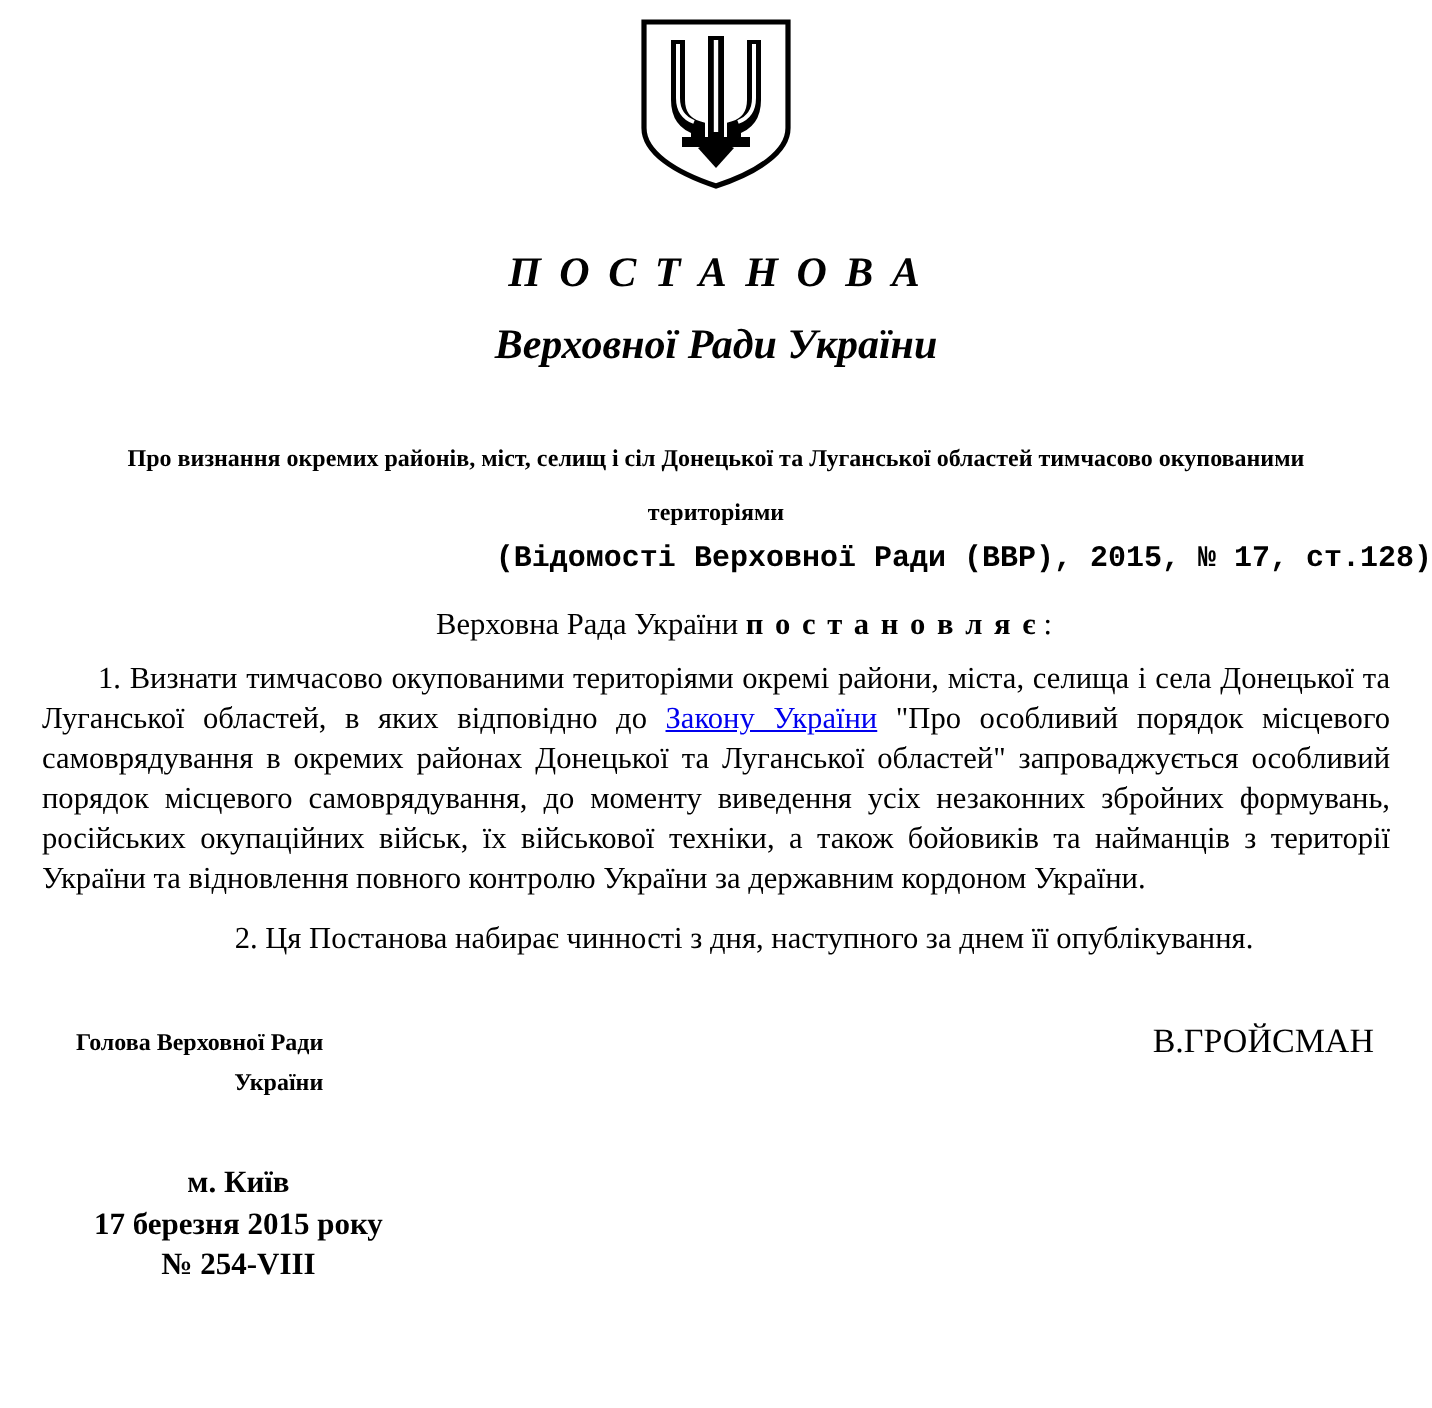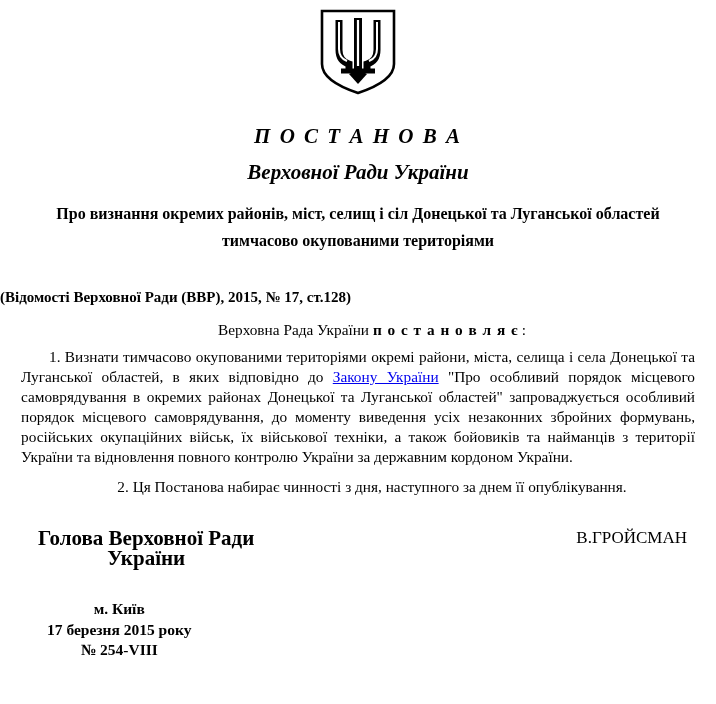--- a/index.html
+++ b/index.html
@@ -24,32 +24,32 @@
   }
   .issuing-body {
     margin-top: 10px;
     text-align: center;
     font-size: 21px;
     line-height: 26px;
     font-weight: bold;
     font-style: italic;
   }
   .doc-title {
-    margin: 15px 38px 0;
+    margin: 31px 38px 0;
     text-align: center;
-    font-size: 16px;
+    font-size: 12px;
     line-height: 27px;
     font-weight: bold;
   }
   .gazette {
-    margin-top: 33px;
-    text-align: left;
+    text-align: right;
     font-size: 15px;
     line-height: 20px;
     font-weight: bold;
+    font-family: Liberation Mono, monospace;
   }
   .body-p {
     margin: 13px 21px 0;
     font-size: 15.3px;
     line-height: 20px;
     text-indent: 28px;
     text-align: center;
   }
   .body-p.just { text-align: justify; margin-top: 7px; }
   .body-p.item2 { margin-top: 10px; }
@@ -57,23 +57,23 @@
   .law-link { color: #0000EE; text-decoration: underline; cursor: pointer; }
   .sig-row {
     margin-top: 31px;
     padding: 0 29px 0 38px;
     display: flex;
     justify-content: space-between;
     align-items: flex-start;
   }
   .sig-pos {
     font-weight: bold;
-    font-size: 21px;
+    font-size: 12px;
     line-height: 20px;
-    text-align: center;
+    text-align: right;
   }
   .sig-name { font-size: 17px; line-height: 20px; text-align: center; }
   .footer-block {
     margin-top: 31px;
     margin-left: 47px;
     width: fit-content;
     text-align: center;
     font-weight: bold;
     font-size: 15.5px;
     line-height: 20.5px;

